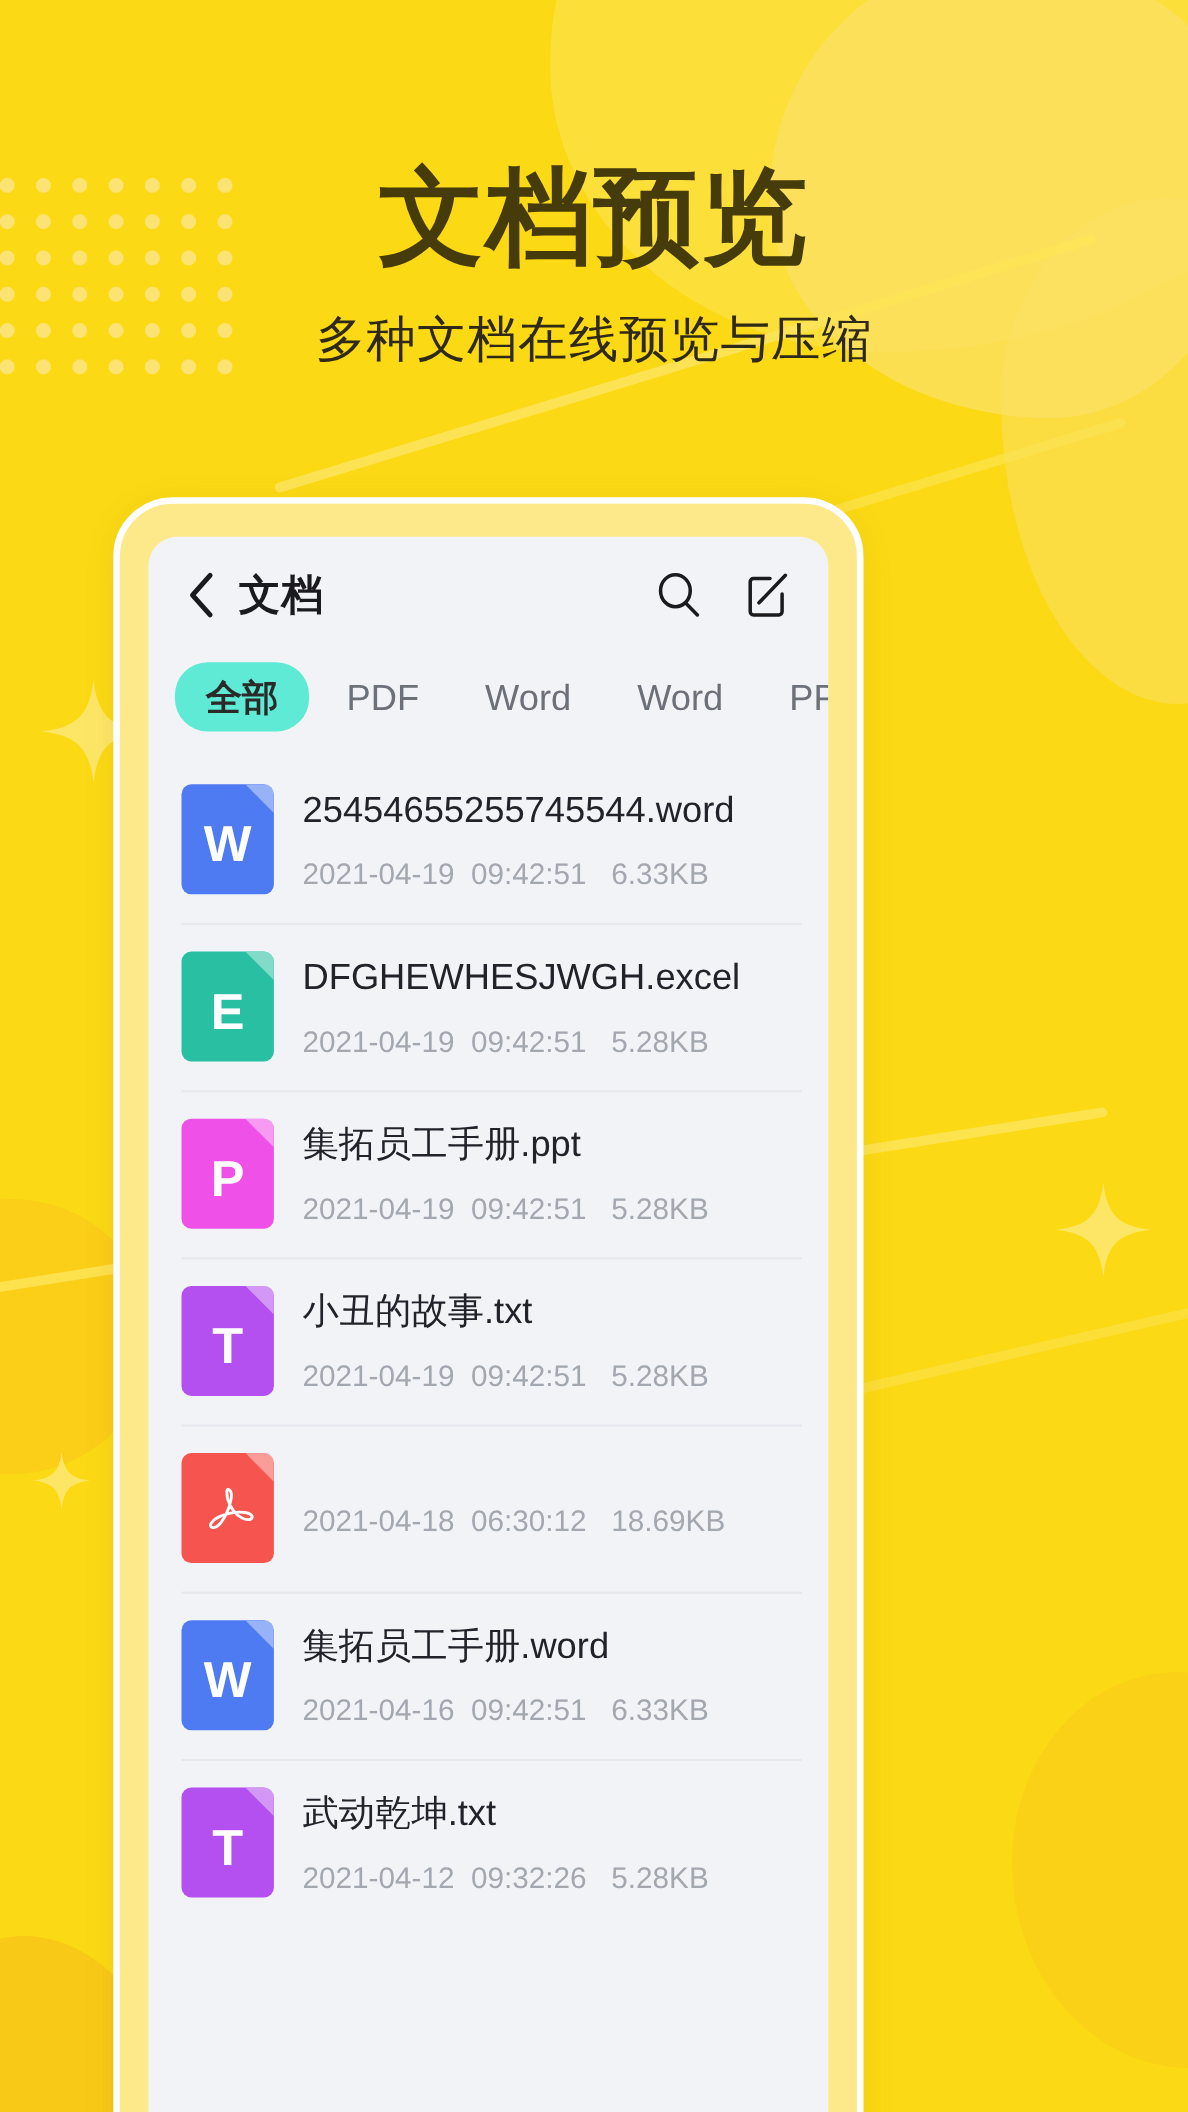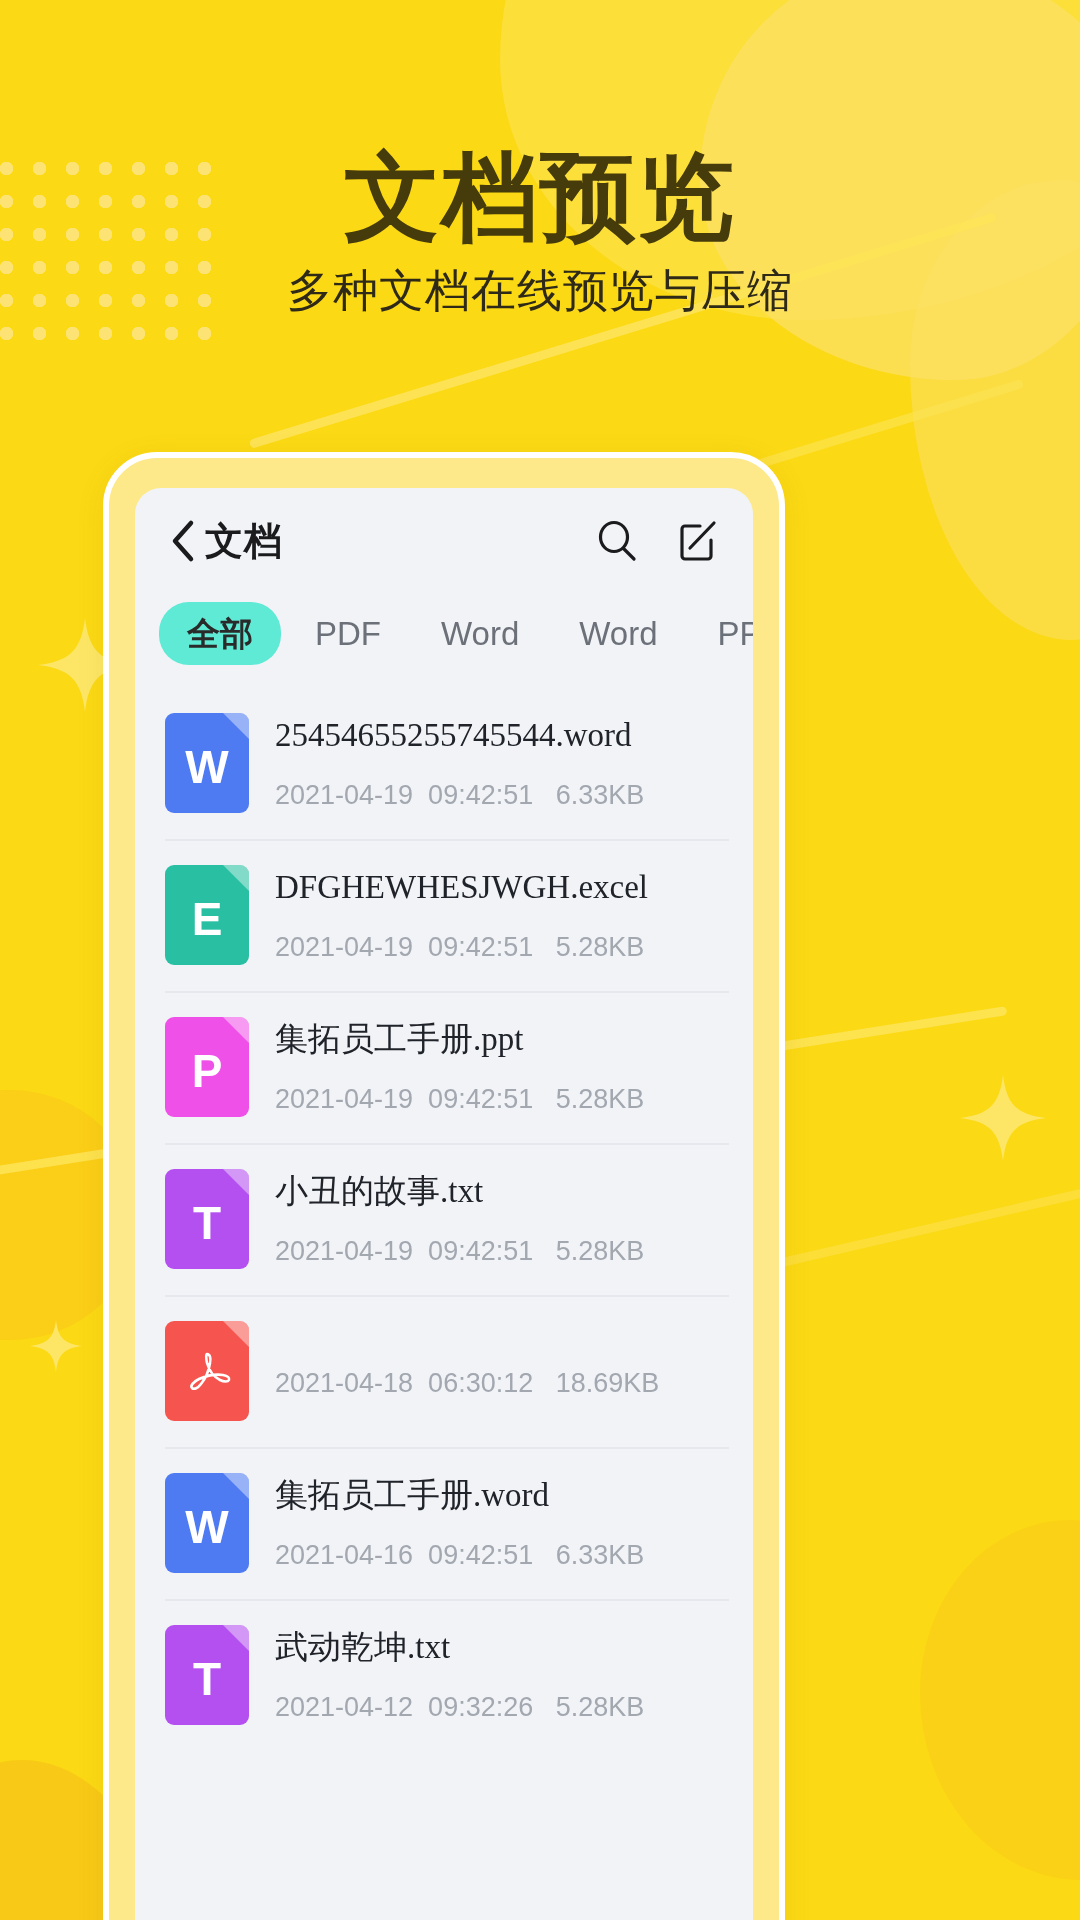--- a/index.html
+++ b/index.html
@@ -104,21 +104,21 @@
   }
   .headline .title {
     font-size:96px;
     font-weight:bold;
     color:#463B0A;
     letter-spacing:2px;
     line-height:1.05;
     font-family:Liberation Serif, serif;
   }
   .headline .subtitle {
-    margin-top:12px;
+    margin-top:30px;
     font-size:45px;
     color:#2E2A17;
     letter-spacing:1px;
   }
 
   
   .phone {
     position:absolute;
     left:103px; top:452px;
     width:682px; height:1520px;
@@ -147,21 +147,21 @@
     flex:0 0 auto;
   }
   .back-btn {
     width:44px; height:44px;
     display:flex; align-items:center; justify-content:center;
   }
   .appbar-title {
     font-size:38px;
     font-weight:bold;
     color:#1B1B1E;
-    margin-left:0;
+    margin-left:12px;
     letter-spacing:1px;
   }
   .appbar-actions {
     margin-left:auto;
     display:flex;
     align-items:center;
     gap:34px;
   }
   .icon-btn {
     width:48px; height:48px;
@@ -238,21 +238,20 @@
   }
   .file-meta {
     margin-left:26px;
     min-width:0;
   }
   .file-name {
     font-size:33px;
     color:#20232A;
     line-height:1.25;
     white-space:nowrap;
-    font-family:Liberation Serif, serif;
   }
   .file-sub {
     margin-top:24px;
     font-size:27px;
     color:#A2A7B0;
     white-space:nowrap;
   }
 </style>
 </head>
 <body>

